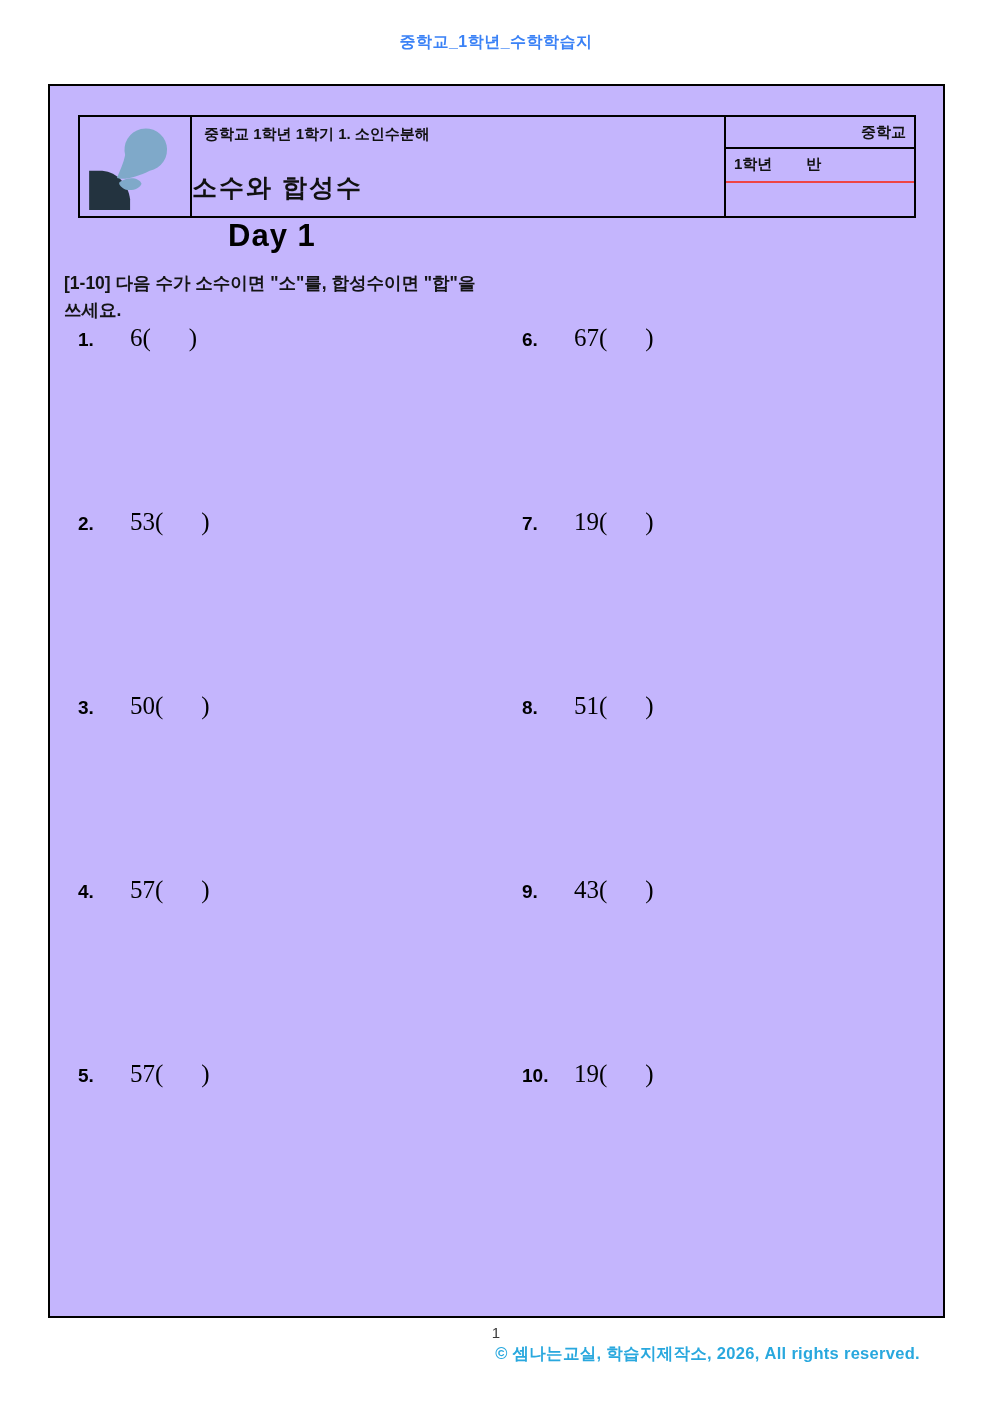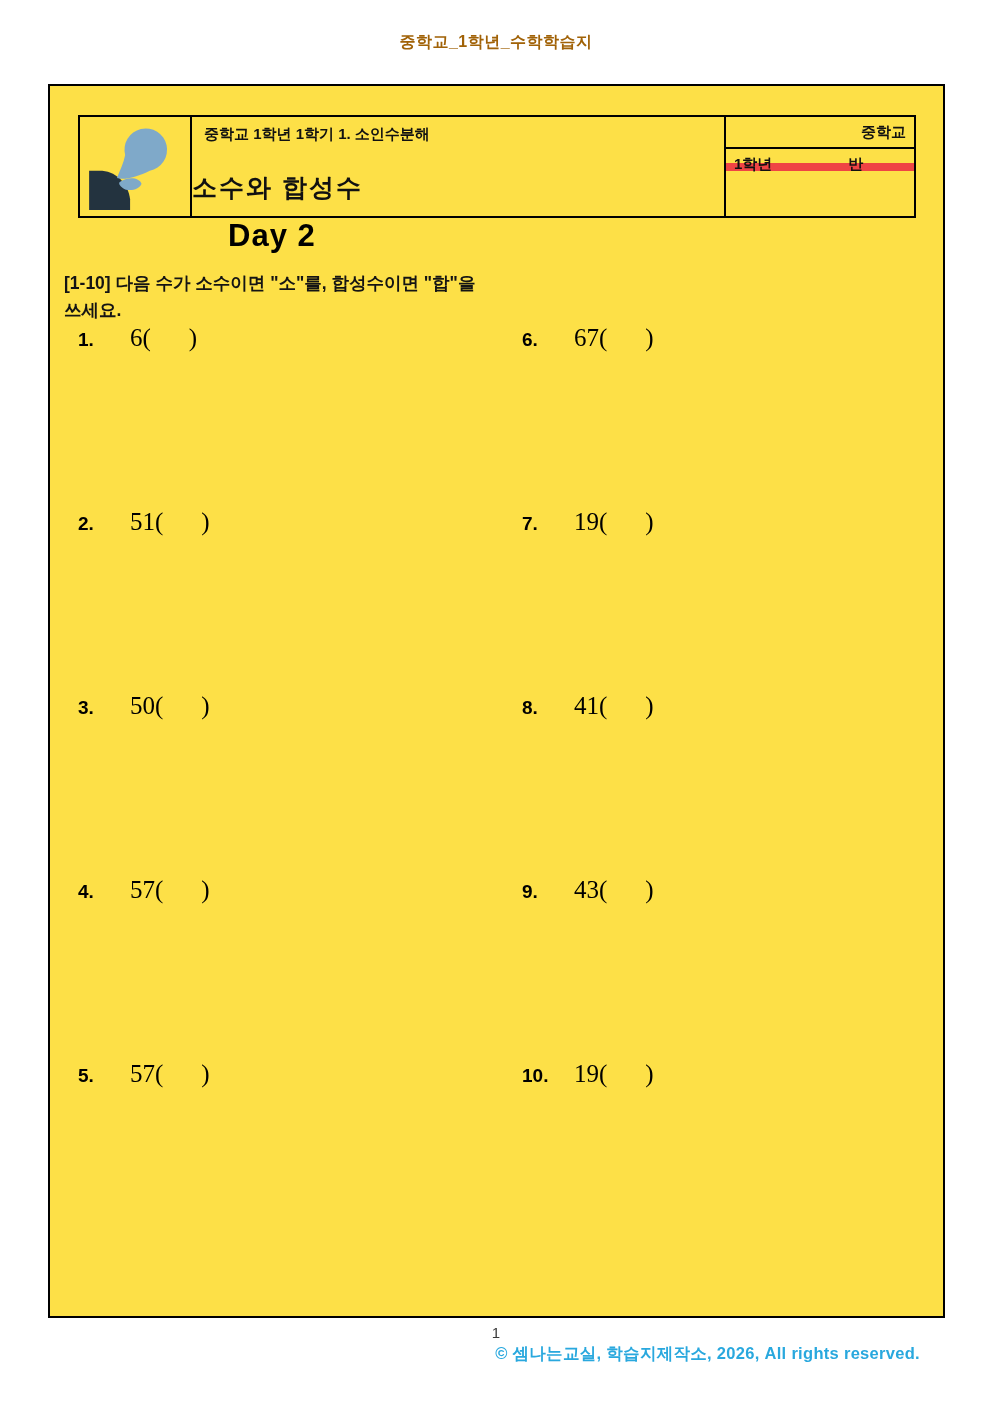--- a/index.html
+++ b/index.html
@@ -7,29 +7,29 @@
   body {
     position:relative;
     width:992px; height:1403px;
     font-family:"Liberation Sans", sans-serif;
     color:#111;
     overflow:hidden;
   }
 
   .doc-top-title{
     position:absolute; top:32px; left:0; width:100%;
-    text-align:center; font-size:16px; font-weight:600; color:#a16207;
+    text-align:center; font-size:16px; font-weight:600; color:#3b82f6;
     letter-spacing:0.5px;
   }
 
   .page-border{
     position:absolute; left:48px; top:84px;
     width:897px; height:1234px;
     border:2px solid #000;
-    background:#fde047;
+    background:#c4b5fd;
   }
 
   
   .header-table{
     position:absolute; left:28px; top:29px;
     width:838px; height:103px;
     border:2px solid #000;
     display:flex;
   }
   .logo-cell{
@@ -41,21 +41,21 @@
     position:relative; padding:8px 12px;
   }
   .course-line{ font-size:15px; font-weight:700; color:#111; }
   .sheet-title{
     position:absolute; left:0; bottom:12px; width:100%;
     font-size:25px; font-weight:800; letter-spacing:2px;
   }
   .info-col{ width:188px; display:flex; flex-direction:column; font-size:15px; font-weight:600; }
   .info-row{ padding:6px 8px; }
   .info-row.r1{ height:32px; border-bottom:2px solid #000; text-align:right; }
-  .info-row.r2{ height:22px; border-bottom:8px solid #ef4444; display:flex;gap:42px; }
+  .info-row.r2{ height:34px; border-bottom:2px solid #ef4444; display:flex; }
   .info-row.r2 .class-label{ margin-left:34px; }
   .info-row.r3{ flex:1; }
 
   .day-title{
     position:absolute; left:178px; top:132px;
     font-size:31px; font-weight:800; letter-spacing:1px; color:#000;
   }
 
   .instructions{
     position:absolute; left:14px; top:184px; width:452px;
@@ -120,33 +120,33 @@
       <div class="info-row r1">
         <span>중학교</span>
       </div>
       <div class="info-row r2">
         <span>1학년</span>
         <span class="class-label">반</span>
       </div>
     </div>
   </div>
 
-  <div class="day-title">Day 2</div>
+  <div class="day-title">Day 1</div>
 
   <div class="instructions">
     <span class="range">[1-10]</span><span> 다음 수가 소수이면 "소"를, 합성수이면 "합"을 쓰세요.</span>
   </div>
 
   <div class="problem col-left row-0">
     <span class="p-label">1.</span>
     <span class="p-value"><span>6</span><span><span>(</span><span class="gap"></span><span>)</span></span></span>
   </div>
   <div class="problem col-left row-1">
     <span class="p-label">2.</span>
-    <span class="p-value"><span>51</span><span><span>(</span><span class="gap"></span><span>)</span></span></span>
+    <span class="p-value"><span>53</span><span><span>(</span><span class="gap"></span><span>)</span></span></span>
   </div>
   <div class="problem col-left row-2">
     <span class="p-label">3.</span>
     <span class="p-value"><span>50</span><span><span>(</span><span class="gap"></span><span>)</span></span></span>
   </div>
   <div class="problem col-left row-3">
     <span class="p-label">4.</span>
     <span class="p-value"><span>57</span><span><span>(</span><span class="gap"></span><span>)</span></span></span>
   </div>
   <div class="problem col-left row-4">
@@ -157,21 +157,21 @@
   <div class="problem col-right row-0">
     <span class="p-label">6.</span>
     <span class="p-value"><span>67</span><span><span>(</span><span class="gap"></span><span>)</span></span></span>
   </div>
   <div class="problem col-right row-1">
     <span class="p-label">7.</span>
     <span class="p-value"><span>19</span><span><span>(</span><span class="gap"></span><span>)</span></span></span>
   </div>
   <div class="problem col-right row-2">
     <span class="p-label">8.</span>
-    <span class="p-value"><span>41</span><span><span>(</span><span class="gap"></span><span>)</span></span></span>
+    <span class="p-value"><span>51</span><span><span>(</span><span class="gap"></span><span>)</span></span></span>
   </div>
   <div class="problem col-right row-3">
     <span class="p-label">9.</span>
     <span class="p-value"><span>43</span><span><span>(</span><span class="gap"></span><span>)</span></span></span>
   </div>
   <div class="problem col-right row-4">
     <span class="p-label">10.</span>
     <span class="p-value"><span>19</span><span><span>(</span><span class="gap"></span><span>)</span></span></span>
   </div>
 

